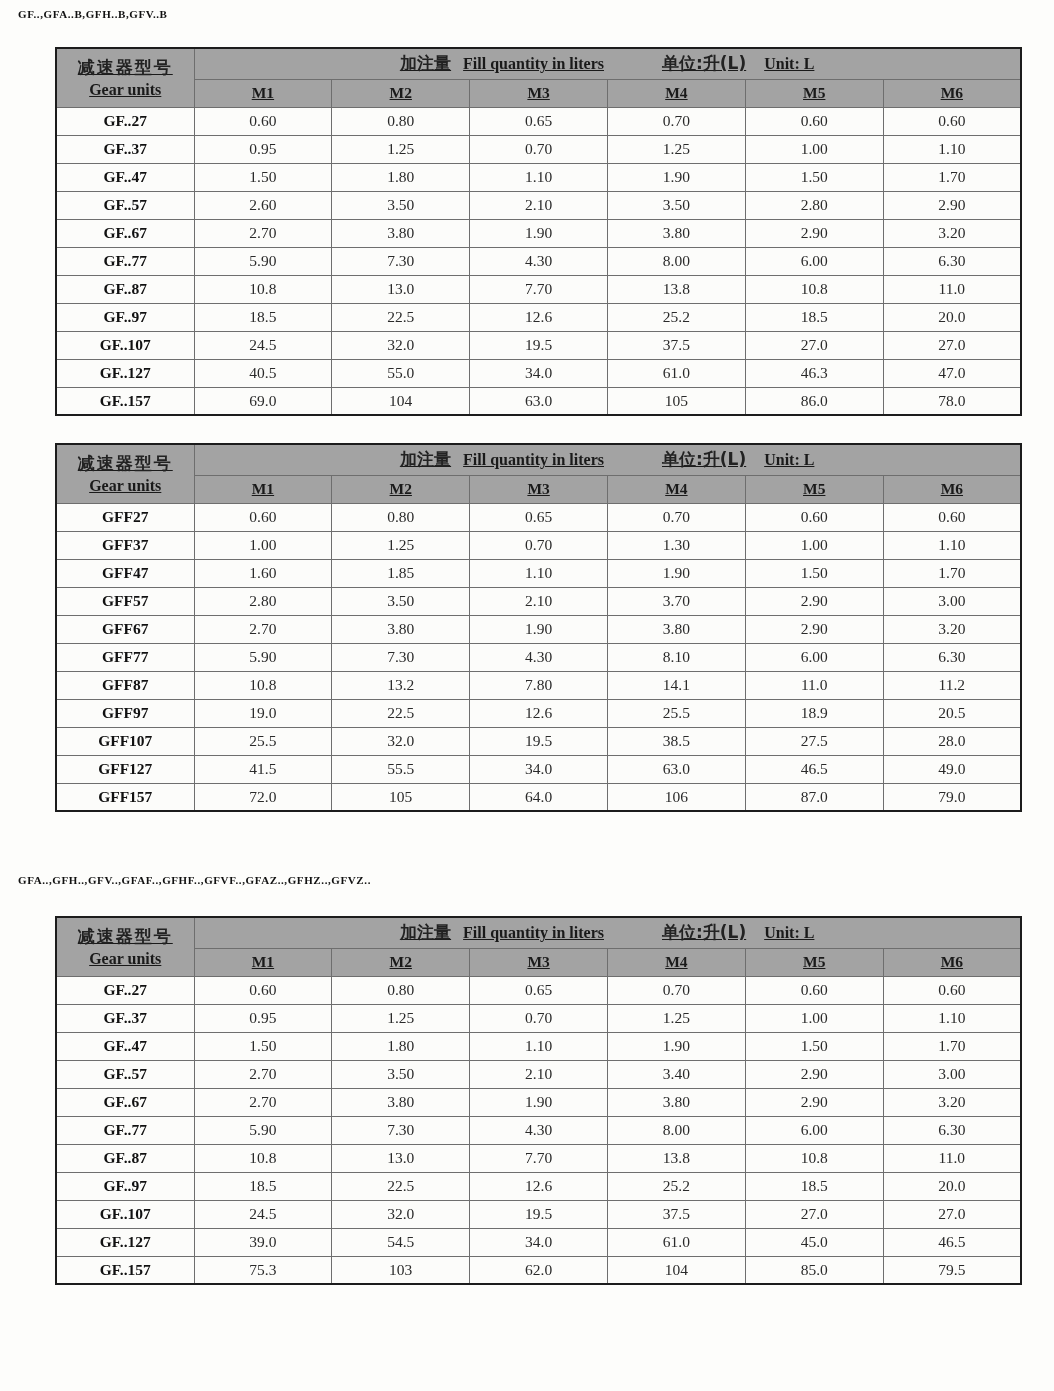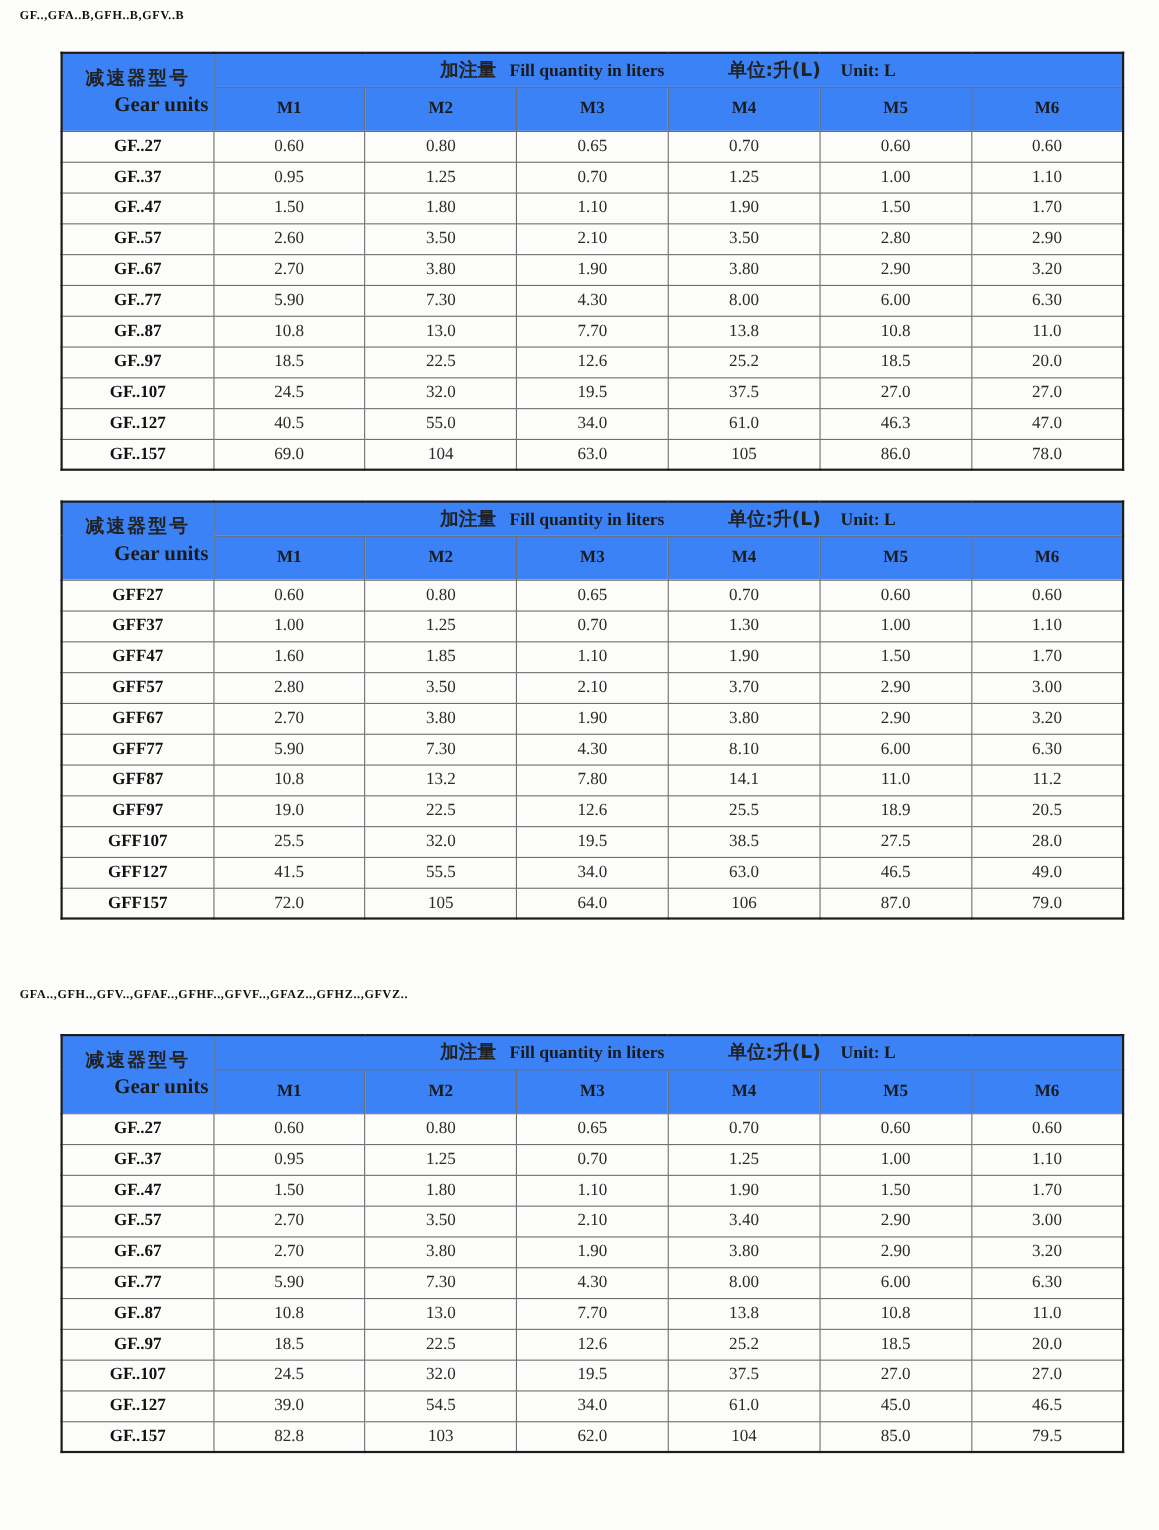--- a/index.html
+++ b/index.html
@@ -42,50 +42,49 @@
 
   table.fill-table th,
   table.fill-table td {
     border: 1px solid #6e6e6e;
     text-align: center;
     vertical-align: middle;
     padding: 1px 4px;
     box-sizing: border-box;
   }
 
-  thead th { background: #3b82f6; }
+  thead th { background: #a3a3a3; text-decoration: underline; }
 
   th.col0 { width: 138px; }
   th.col0 .zh {
     font-size: 17px;
     line-height: 1.45;
     letter-spacing: 2px;
   }
   th.col0 .en {
-    font-size: 19px;
+    font-size: 16px;
     font-weight: bold;
     line-height: 1.3;
-    text-align: right;
   }
 
   th.fillhead { height: 31px; font-weight: normal; }
   th.fillhead .zh  { font-size: 17px; margin-top: 28px; }
   th.fillhead .en  { font-size: 16px; font-weight: bold; }
   th.fillhead .gap-l { margin-left: 12px; }
   th.fillhead .gap-xl { margin-left: 58px; }
   th.fillhead .gap-m { margin-left: 18px; margin-top: 48px; }
 
   .zh {
     font-family: "DejaVu Sans", sans-serif;
     font-weight: bold;
     color: #222;
   }
 
   tr.m-row th {
-    height: 40px;
+    height: 28px;
     font-size: 15.5px;
     font-weight: bold;
   }
 
   tbody td {
     height: 28px;
     font-size: 15.5px;
     background: #fcfcfa;
     color: #2a2a2a;
   }
@@ -458,21 +457,21 @@
               <td class="model">GF..127</td>
               <td>39.0</td>
               <td>54.5</td>
               <td>34.0</td>
               <td>61.0</td>
               <td>45.0</td>
               <td>46.5</td>
             </tr>
             <tr>
               <td class="model">GF..157</td>
-              <td>82.8</td>
+              <td>75.3</td>
               <td>103</td>
               <td>62.0</td>
               <td>104</td>
               <td>85.0</td>
               <td>79.5</td>
             </tr>
           </tbody>
     </table>
   </section>
 </div>

